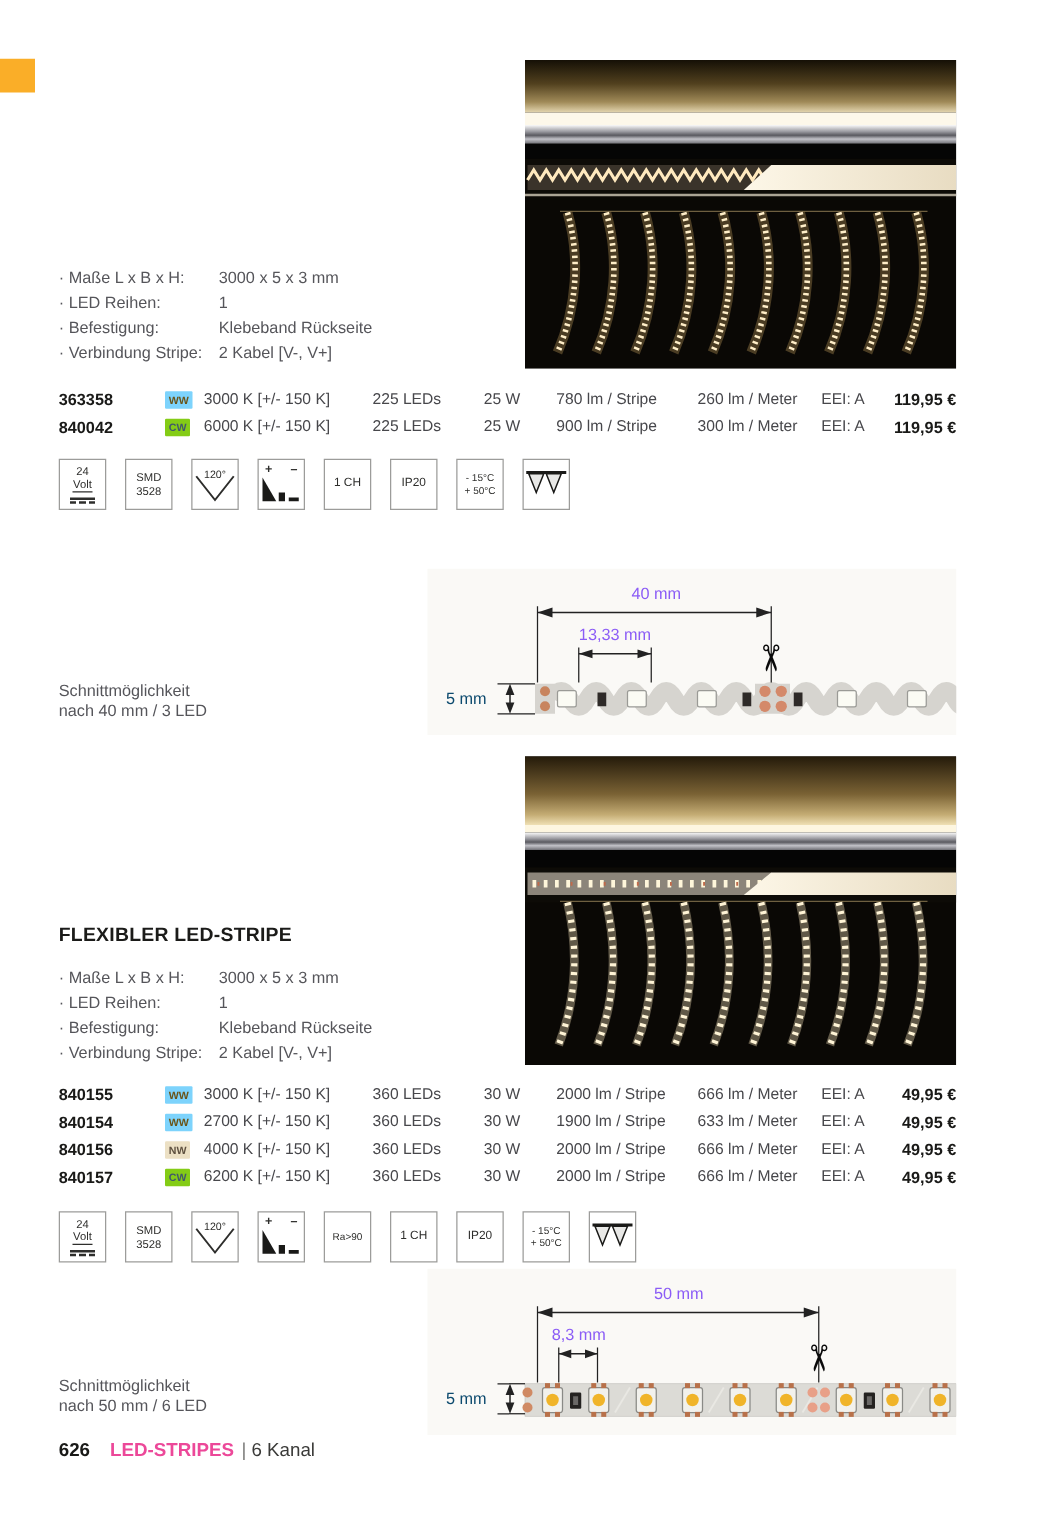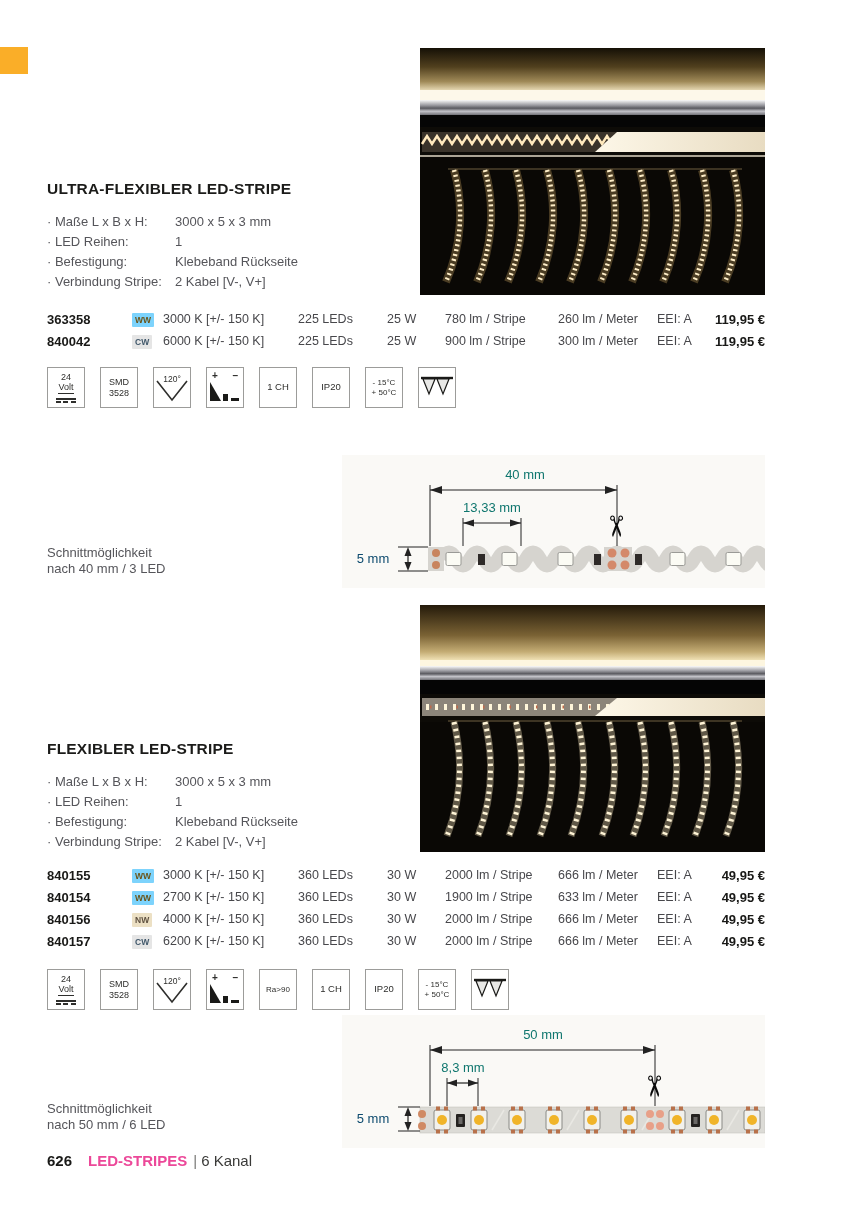--- a/index.html
+++ b/index.html
@@ -16,40 +16,40 @@
   .specs{position:absolute;left:47px;width:340px;}
   .spec-row{display:grid;grid-template-columns:128px 1fr;font-size:13px;color:#55555a;line-height:20px;}
 
   .ptable{position:absolute;left:47px;width:718px;font-size:12.5px;color:#47474b;}
   .prow{display:grid;grid-template-columns:85px 31px 135px 89px 58px 113px 99px 56px 1fr;height:22px;align-items:center;}
   .c-art{font-weight:bold;color:#191917;font-size:13px;}
   .c-price{text-align:right;font-weight:bold;color:#191917;font-size:13px;}
   .cbadge{display:inline-block;font-size:8.5px;font-weight:bold;padding:2.5px 3px;line-height:1;border-radius:1px;}
   .b-ww{background:#7dd3fc;color:#6b5418;}
   .b-nw{background:#ece0c4;color:#5f5140;}
-  .b-cw{background:#e5e5e5;color:#41586b;}
+  .b-cw{background:#84cc16;color:#41586b;}
 
   .badges{position:absolute;left:47px;display:flex;gap:15px;}
   .ibadge{position:relative;width:38px;height:41px;border:1px solid #9c9c9a;background:#fff;
           display:flex;flex-direction:column;align-items:center;justify-content:center;
           font-size:9px;color:#2e2e2c;line-height:1.15;text-align:center;box-sizing:border-box;}
   .ibadge svg{position:absolute;left:0;top:0;}
   .b-underline{border-bottom:1px solid #2e2e2c;padding-bottom:1px;}
   .b-dc{margin-top:2px;}
   .b-dc i{display:block;width:20px;height:2px;background:#2e2e2c;margin-top:1.5px;}
   .b-dc i.dash{background:linear-gradient(90deg,#2e2e2c 0 5px,#fff 5px 7.5px,#2e2e2c 7.5px 12.5px,#fff 12.5px 15px,#2e2e2c 15px 20px);}
   .b-sm{font-size:9.5px;}
   .b-xs{font-size:8px;}
   .b-angle-text{position:absolute;top:7px;left:0;width:100%;font-size:8.5px;}
   .b-plus{position:absolute;top:2px;left:5px;font-size:10px;font-weight:bold;}
   .b-minus{position:absolute;top:2px;right:5px;font-size:10px;font-weight:bold;}
 
   .diagram{position:absolute;left:342px;width:423px;height:133px;background:#faf9f6;}
   .diagram svg{position:absolute;left:0;top:0;}
-  .dim-label{position:absolute;font-size:13px;color:#0f766e;text-align:center;}
+  .dim-label{position:absolute;font-size:13px;color:#8b5cf6;text-align:center;}
   .dim-h{position:absolute;font-size:13px;color:#0c4a6e;text-align:center;left:6px;width:50px;top:96px;}
   .scissors{position:absolute;font-size:29px;color:#0a0a0a;transform:rotate(90deg);line-height:1;}
 
   .cutnote{position:absolute;left:47px;font-size:13px;color:#55555a;line-height:16px;}
 
   .pfooter{position:absolute;left:47px;top:1152px;font-size:15px;color:#3a3a38;}
   .pfooter .fp{font-weight:bold;color:#191917;margin-right:16px;}
   .pfooter .ft{font-weight:bold;color:#ec4899;}
   .pfooter .fs{color:#7a7a78;margin:0 4px 0 6px;}
 </style>
@@ -102,21 +102,20 @@
         <use href="#p1loop" transform="translate(123,122)"></use>
       <use href="#p1loop" transform="translate(154,122)"></use>
         <use href="#p1loop" transform="translate(185,122)"></use>
       <use href="#p1loop" transform="translate(216,122)"></use>
         <use href="#p1loop" transform="translate(247,122)"></use>
       <use href="#p1loop" transform="translate(278,122)"></use>
         <use href="#p1loop" transform="translate(309,122)"></use>
     </svg>
   </div>
 
-  <div class="pheading" style="top:180px;">ULTRA-FLEXIBLER LED-STRIPE</div>
 
   <div class="specs" style="top:212px;">
     <div class="spec-row">
       <span>· Maße L x B x H:</span>
       <span>3000 x 5 x 3 mm</span>
     </div>
     <div class="spec-row">
       <span>· LED Reihen:</span>
       <span>1</span>
     </div>

